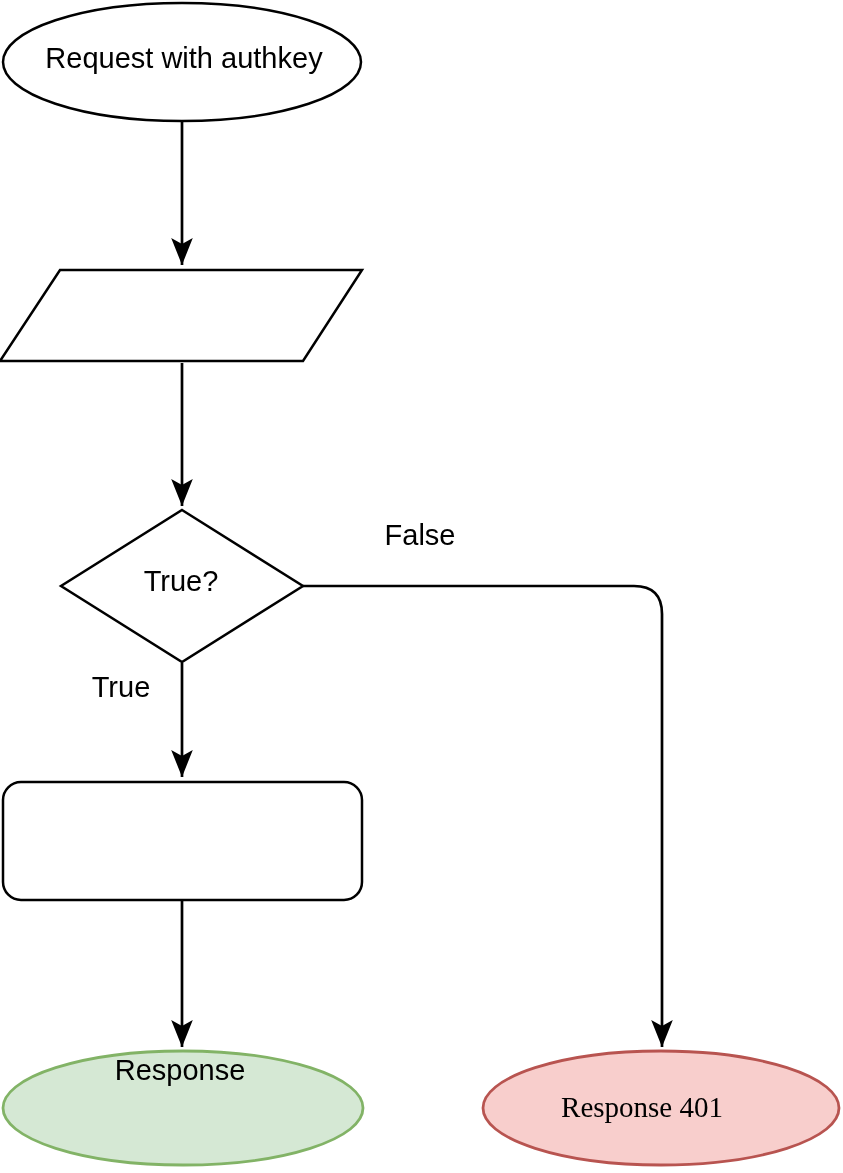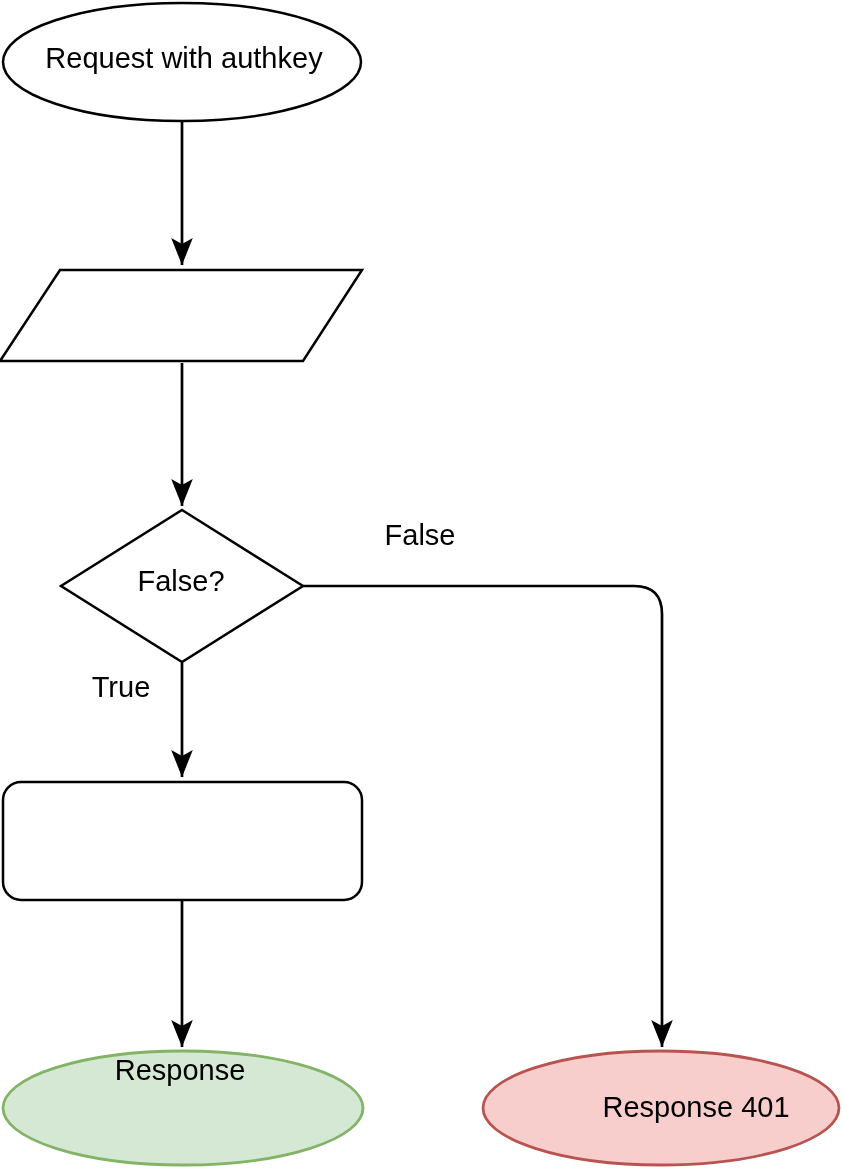--- a/index.html
+++ b/index.html
@@ -52,24 +52,24 @@
     <path d="M60,270 L362,270 L303,361 L0,361 Z" fill="#ffffff" stroke="#000000" stroke-width="2.5"></path>
     <path d="M182,510 L303,586 L182,662 L61,586 Z" fill="#ffffff" stroke="#000000" stroke-width="2.5"></path>
     <rect x="3" y="782" width="359" height="118" rx="18" ry="18" fill="#ffffff" stroke="#000000" stroke-width="2.5"></rect>
     <ellipse cx="183" cy="1108" rx="180" ry="57" stroke-width="2.8" fill="#d5e8d4" stroke="#82b366"></ellipse>
     <ellipse cx="661" cy="1108" rx="178" ry="57" stroke-width="2.8" fill="#f8cecc" stroke="#b85450"></ellipse>
   </svg>
 
   <div class="lbl" style="left:184px; top:58px;text-align:right;">Request with authkey</div>
 
 
-  <div class="lbl" style="left:181px; top:581px;">False?</div>
+  <div class="lbl" style="left:181px; top:581px;">True?</div>
 
   <div class="lbl" style="left:420px; top:535px;">False</div>
 
   <div class="lbl" style="left:121px; top:687px;">True</div>
 
 
   <div class="lbl" style="left:180px; top:1070px;">Response</div>
 
-  <div class="lbl" style="left:696px; top:1107px;">Response 401</div>
+  <div class="lbl" style="left:642px; top:1107px;font-family:Liberation Serif, serif;">Response 401</div>
 
 </div>
 
 </body></html>

